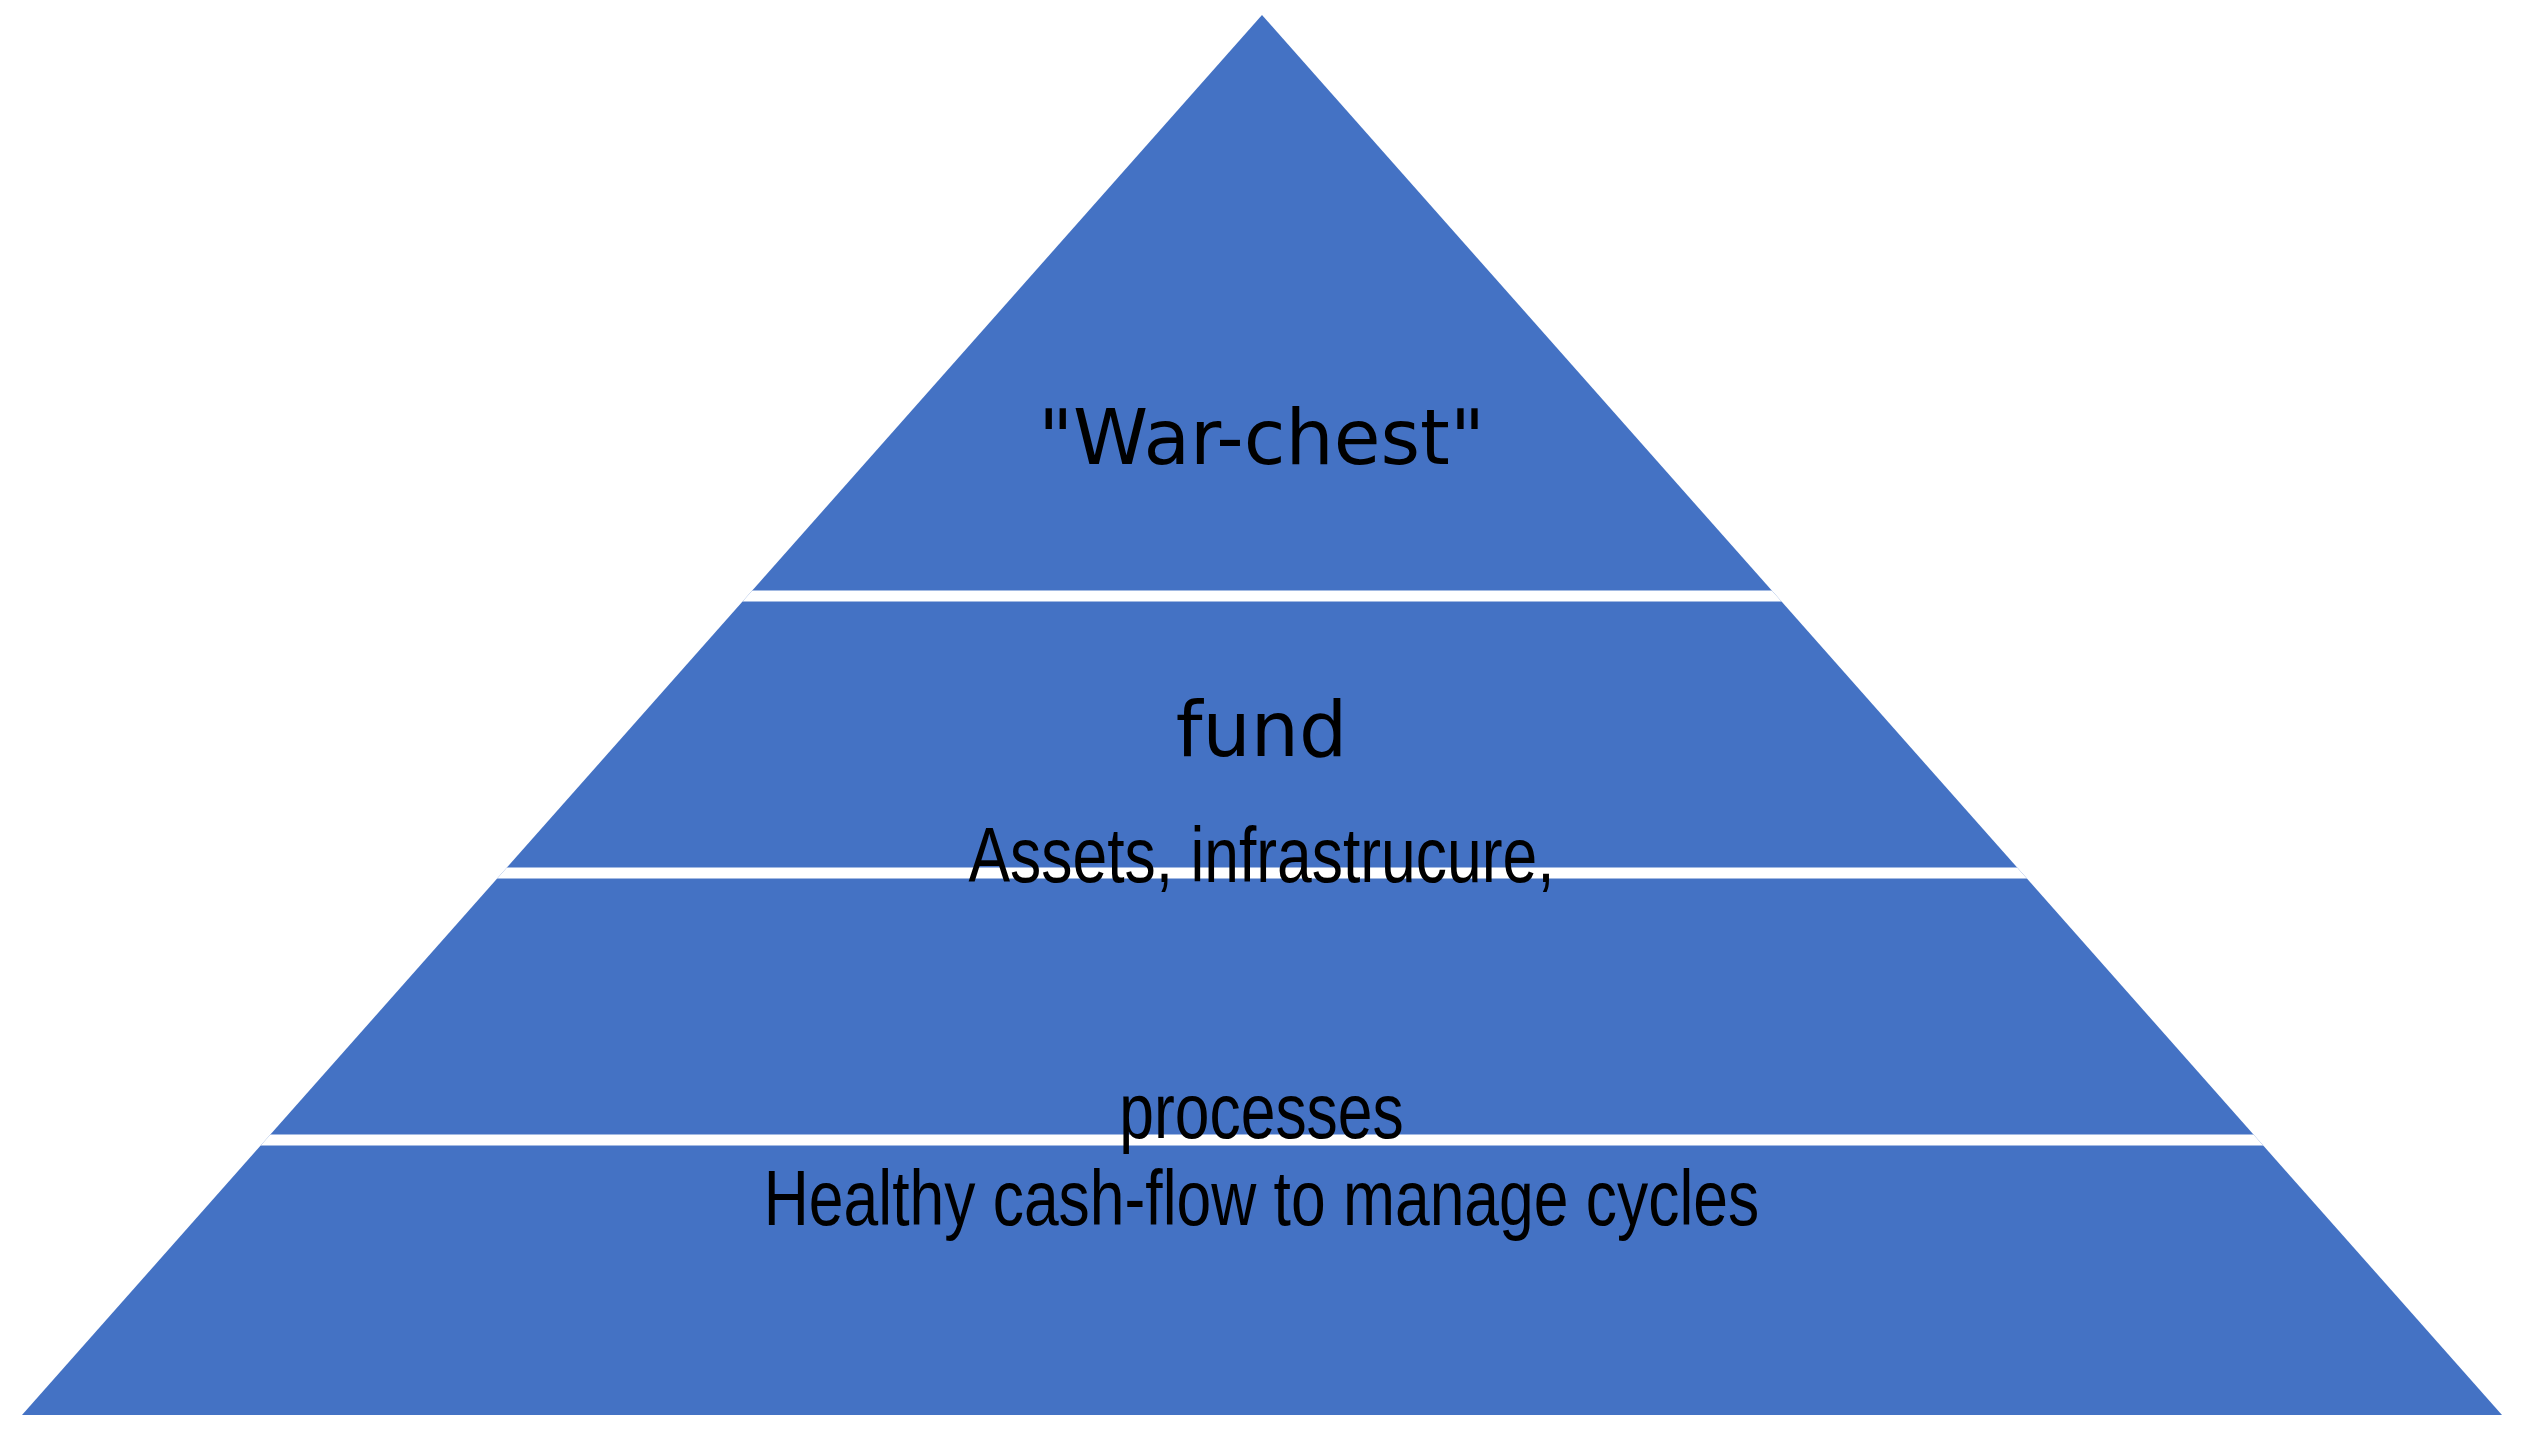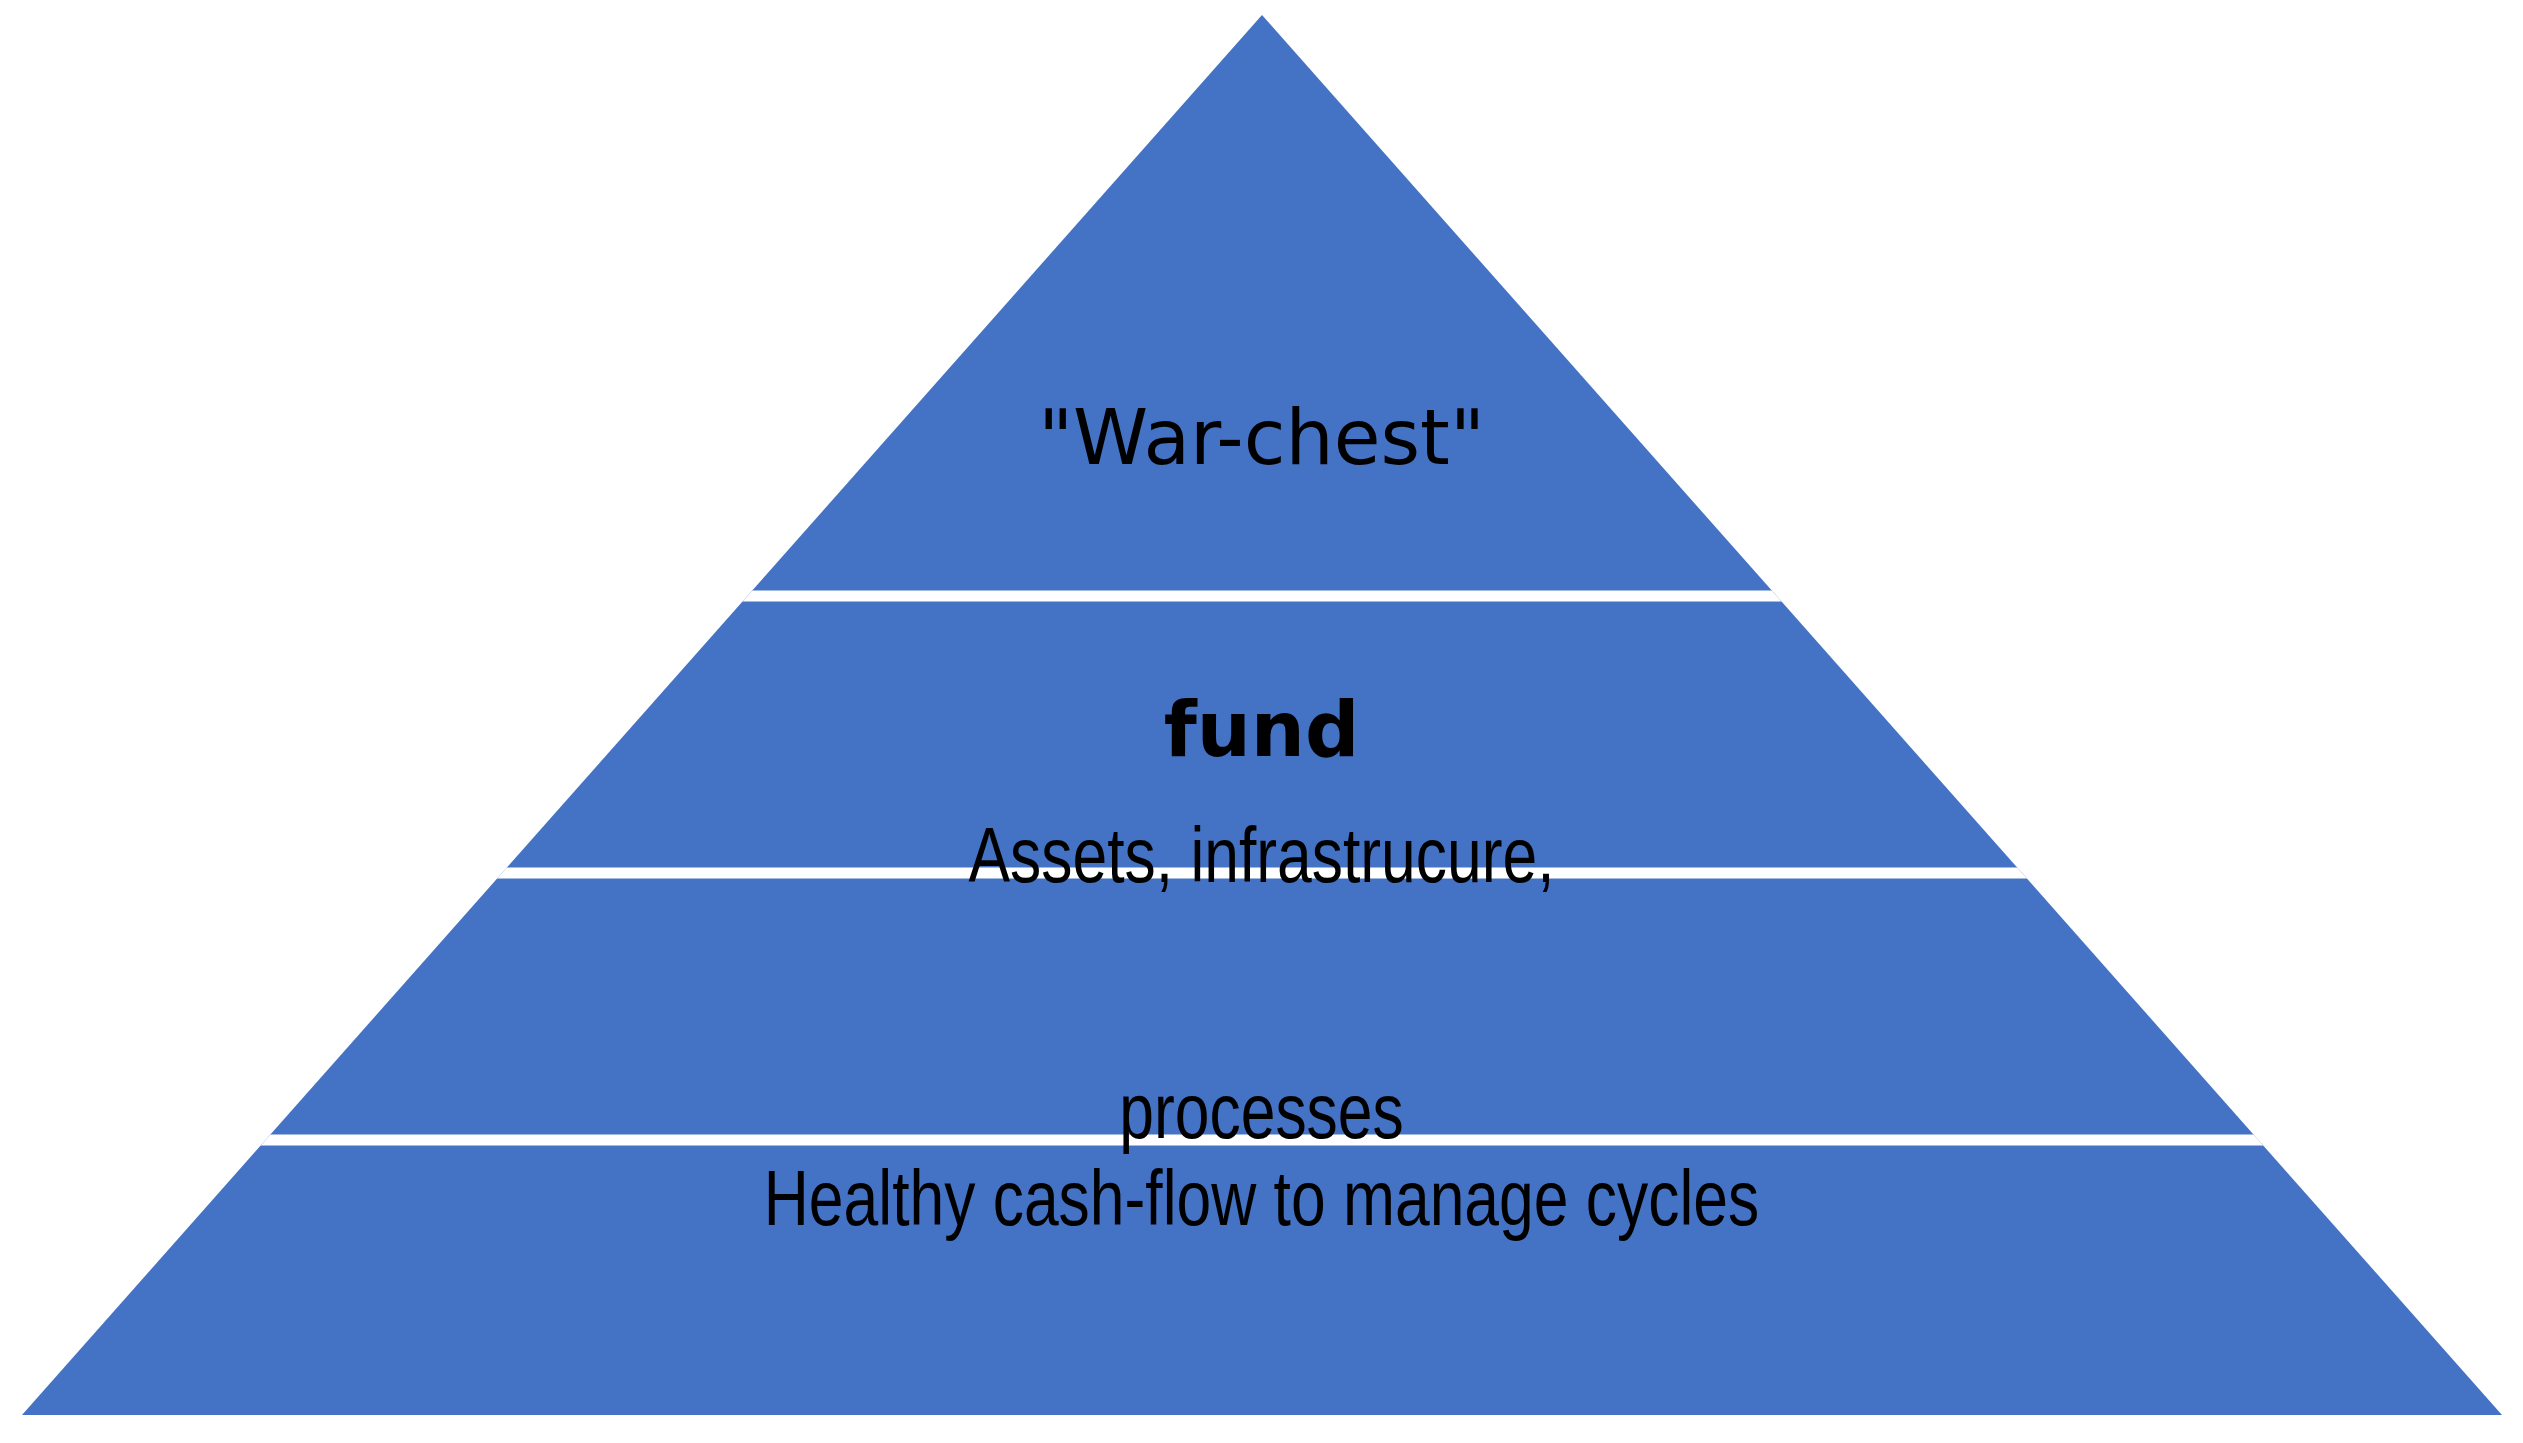--- a/index.html
+++ b/index.html
@@ -54,21 +54,21 @@
     transform: scaleX(0.80);
     transform-origin: center center;
   }
 
   .tier-line {
     display: block;
   }
 
   
   #label-tier-1 { top: 248px; }
-  #label-tier-1 .tier-line + .tier-line { margin-top: 64px; font-weight: bold; }
+  #label-tier-1 .tier-line + .tier-line { margin-top: 64px; }
 
   #label-tier-2 { top: 660px; }
   #label-tier-2 .tier-line + .tier-line { margin-top: 22px; }
 
   #label-tier-3 { top: 1003px; }
 
   #label-tier-4 { top: 1283px; }
 </style>
 </head>
 <body>

